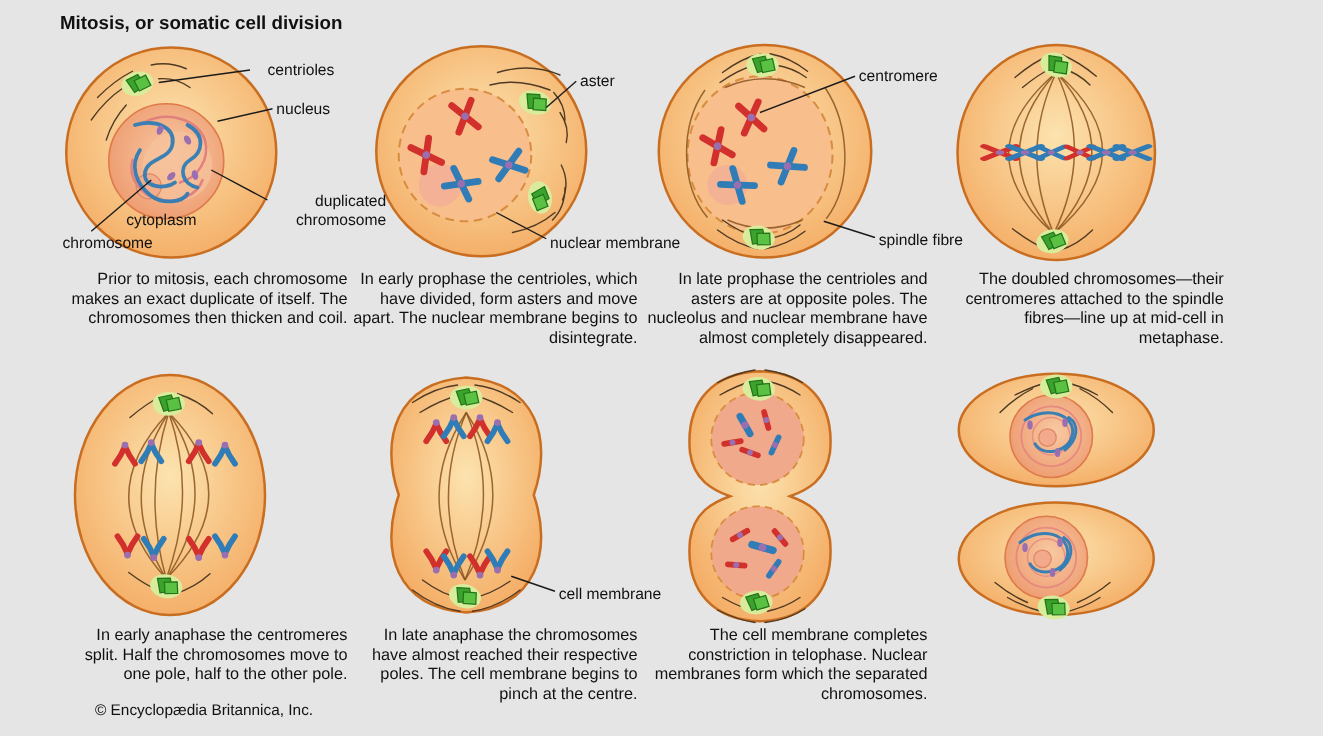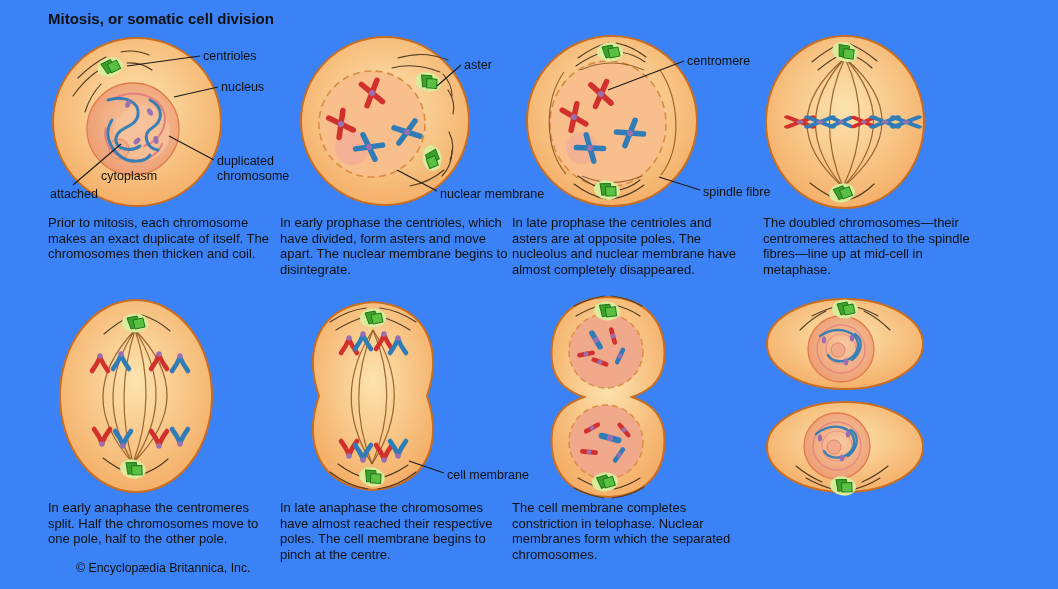--- a/index.html
+++ b/index.html
@@ -1,17 +1,17 @@
 <!DOCTYPE html>
 <html style="--background: #FFFFFF; --cell-fill: #F2A155; --cell-light: #FCE3AF; --cell-border: #C96E20; --nucleus-fill: #EC9468; --nucleus-border: #DF7B4B; --nuclear-membrane-dash: #D98C3F; --chromosome-red: #D2302C; --chromosome-blue: #2F7CB6; --centromere-purple: #9A6FB0; --centriole-green: #3BA32C; --centriole-halo: #D9EC9C; --spindle-fibre: #8A5420; --aster-line: #4F3A23; --label-line: #1A1A1A; --text: #111111;"><head>
 <meta charset="utf-8">
 <style>
   html,body{margin:0;padding:0;background:#fff;}
-  .canvas{position:relative;width:1058px;height:589px;background:#3b82f6;
-          font-family:"Liberation Sans",sans-serif;overflow:hidden;}
+  .canvas{position:relative;width:1058px;height:589px;background:#e5e5e5;
+          font-family:"Liberation Sans",sans-serif;overflow:hidden;text-align:right;}
   .title{position:absolute;left:48px;top:10px;font-size:15px;font-weight:bold;color:#111;}
   .lbl{position:absolute;font-size:12.5px;color:#111;white-space:nowrap;}
   .lbl.wrap{white-space:normal;width:92px;line-height:15px;}
   .caption{position:absolute;width:230px;font-size:13px;line-height:15.6px;color:#111;}
   .caption.narrow{width:216px;margin-left:14px;}
   .copyright{position:absolute;left:48px;top:561px;font-size:12.3px;color:#111;margin-left:28px;}
   svg.art{position:absolute;left:0;top:0;}
   .cellbody{fill:url(#gCell);stroke:var(--cell-border);stroke-width:2;}
   .nucsolid{fill:url(#gNuc);stroke:var(--nucleus-border);stroke-width:1.3;}
   .nucdash{fill:#F8BE8C;stroke:var(--nuclear-membrane-dash);stroke-width:1.6;stroke-dasharray:7 4.5;}
@@ -267,25 +267,25 @@
       <line class="leader" x1="214" y1="160" x2="169" y2="136"></line>
       <line class="leader" x1="73" y1="185" x2="121" y2="144"></line>
       <line class="leader" x1="461" y1="65" x2="437" y2="86"></line>
       <line class="leader" x1="437" y1="191" x2="397" y2="170"></line>
       <line class="leader" x1="684" y1="61" x2="608" y2="90"></line>
       <line class="leader" x1="700" y1="190" x2="659" y2="177"></line>
       <line class="leader" x1="444" y1="473" x2="409" y2="461"></line>
     </g>
   </svg>
 
-  <div class="lbl" style="left:203px;top:49px">centrioles</div>
+  <div class="lbl" style="left:214px;top:49px">centrioles</div>
   <div class="lbl" style="left:221px;top:80px">nucleus</div>
   <div class="lbl wrap" style="left:217px;top:154px">duplicated chromosome</div>
   <div class="lbl" style="left:101px;top:169px">cytoplasm</div>
-  <div class="lbl" style="left:50px;top:187px">attached</div>
+  <div class="lbl" style="left:50px;top:187px">chromosome</div>
   <div class="lbl" style="left:464px;top:58px">aster</div>
   <div class="lbl" style="left:440px;top:187px">nuclear membrane</div>
   <div class="lbl" style="left:687px;top:54px">centromere</div>
   <div class="lbl" style="left:703px;top:185px">spindle fibre</div>
   <div class="lbl" style="left:447px;top:468px">cell membrane</div>
 
   <div class="caption" style="left:48px;top:215px">Prior to mitosis, each chromosome makes an exact duplicate of itself. The chromosomes then thicken and coil.</div>
   <div class="caption" style="left:280px;top:215px">In early prophase the centrioles, which have divided, form asters and move apart. The nuclear membrane begins to disintegrate.</div>
   <div class="caption" style="left:512px;top:215px">In late prophase the centrioles and asters are at opposite poles. The nucleolus and nuclear membrane have almost completely disappeared.</div>
   <div class="caption narrow" style="left:749px;top:215px">The doubled chromosomes—their centromeres attached to the spindle fibres—line up at mid-cell in metaphase.</div>

